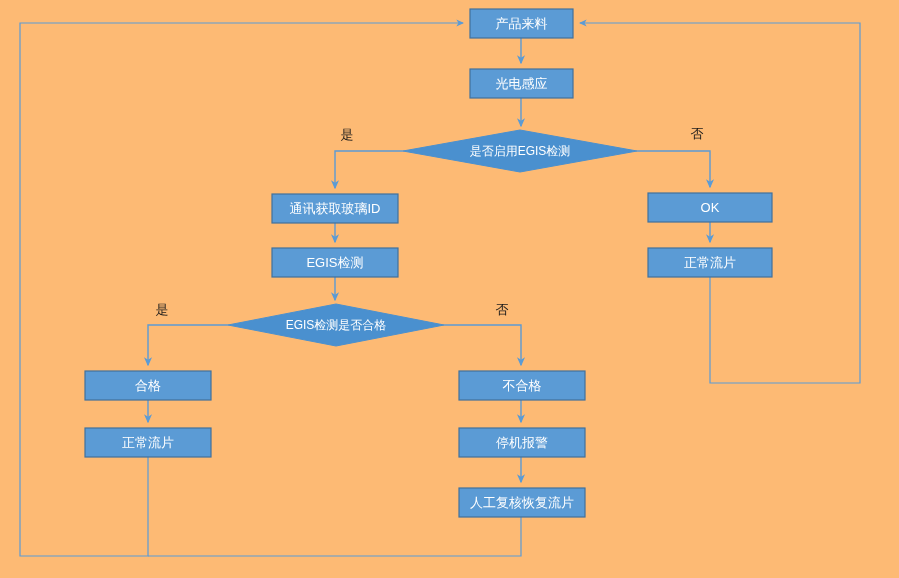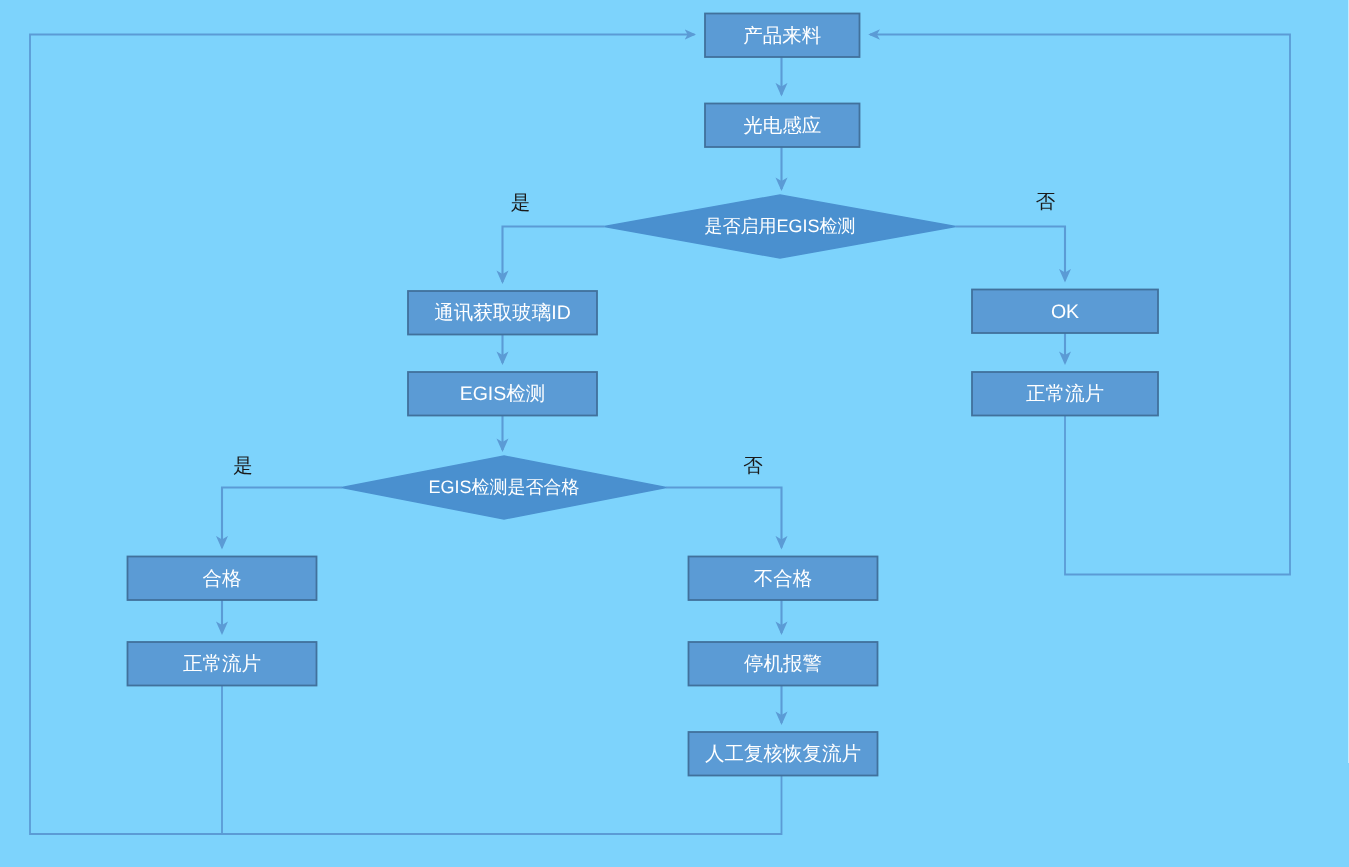--- a/index.html
+++ b/index.html
@@ -7,21 +7,21 @@
     padding: 0;
     background: #ffffff;
   }
   body {
     font-family: "Liberation Sans", "DejaVu Sans", sans-serif;
   }
   #flowchart-canvas {
     position: relative;
     width: 899px;
     height: 578px;
-    background: #7dd3fc;
+    background: #fdba74;
     overflow: hidden;
   }
   svg.diagram {
     position: absolute;
     top: 0;
     left: 0;
     width: 899px;
     height: 578px;
   }
   .node-rect {

